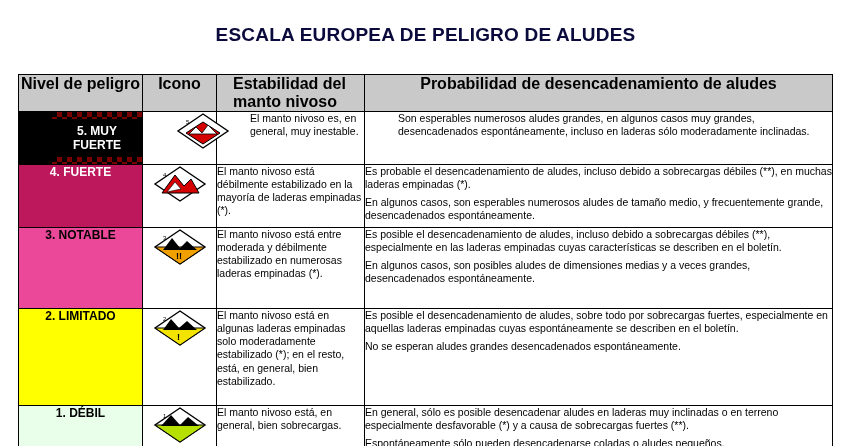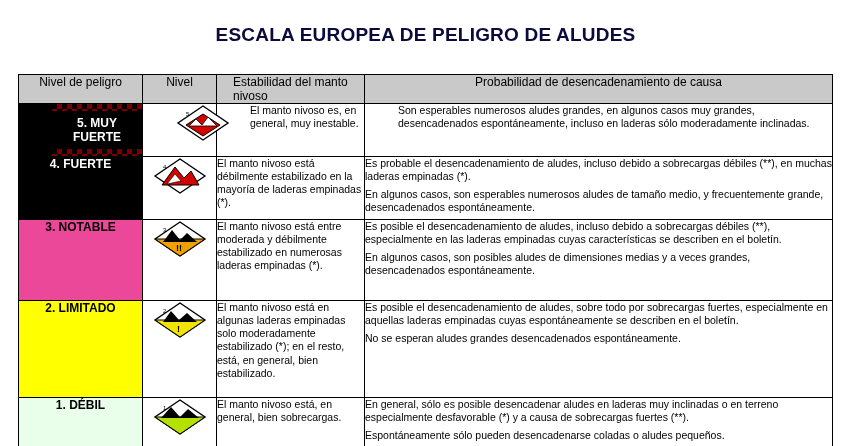--- a/index.html
+++ b/index.html
@@ -35,22 +35,22 @@
     width: 814px;
     border: 1px solid #000;
   }
   table.scale th, table.scale td {
     border: 1px solid #000;
     vertical-align: top;
     padding: 0;
   }
   thead th {
     background: #c9c9c9;
-    font-size: 12px;
-    font-weight: normal;
+    font-size: 16px;
+    font-weight: bold;
     color: #000;
     text-align: center;
     padding: 4px 4px;
     height: 26px;
     vertical-align: middle;
   }
   thead th.left-align {
     text-align: left;
     padding-left: 16px;
   }
@@ -79,21 +79,21 @@
     background: #fff;
     color: #000;
   }
   td.text-cell p {
     margin: 0 0 5px 0;
   }
   td.text-cell p:last-child { margin-bottom: 0; }
 
   
   .lvl5 { background: #000000; color: #ffffff; }
-  .lvl4 { background: #000000; color: #ffffff; }
+  .lvl4 { background: #be185d; color: #ffffff; }
   .lvl3 { background: #ec4899; color: #000000; }
   .lvl2 { background: #ffff00; color: #000000; }
   .lvl1 { background: #e9ffe9; color: #000000; }
 
   .lvl5 .level-label {
     display: inline-block;
     background: #000;
     color: #fff;
     padding: 2px 6px;
   }
@@ -136,23 +136,23 @@
   <table class="scale">
     <colgroup>
       <col class="c-level">
       <col class="c-icon">
       <col class="c-stab">
       <col class="c-prob">
     </colgroup>
     <thead>
       <tr>
         <th>Nivel de peligro</th>
-        <th>Nivel</th>
+        <th>Icono</th>
         <th class="left-align">Estabilidad del manto nivoso</th>
-        <th>Probabilidad de desencadenamiento de causa</th>
+        <th>Probabilidad de desencadenamiento de aludes</th>
       </tr>
     </thead>
     <tbody>
 
       <tr class="r5">
         <td class="level-cell lvl5">
           <div class="lvl5-inner">
             <div class="checker-top"></div>
             <div class="lvl5-mid">
               <span class="level-label">5. MUY FUERTE</span>

